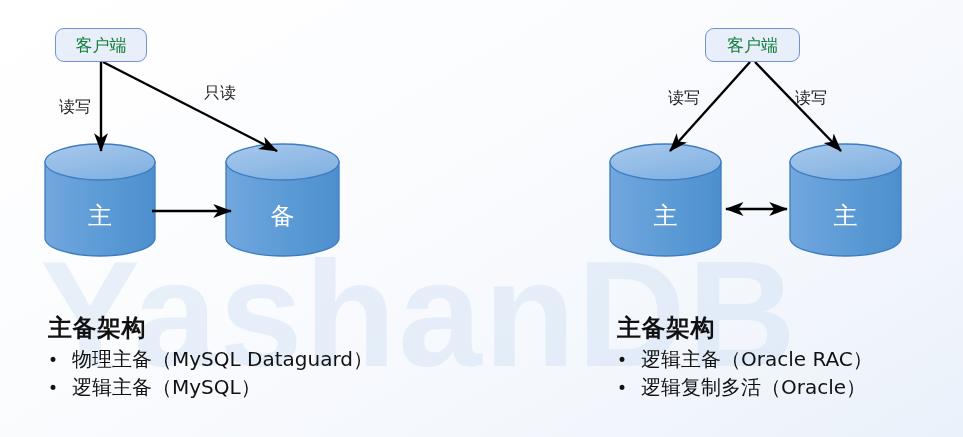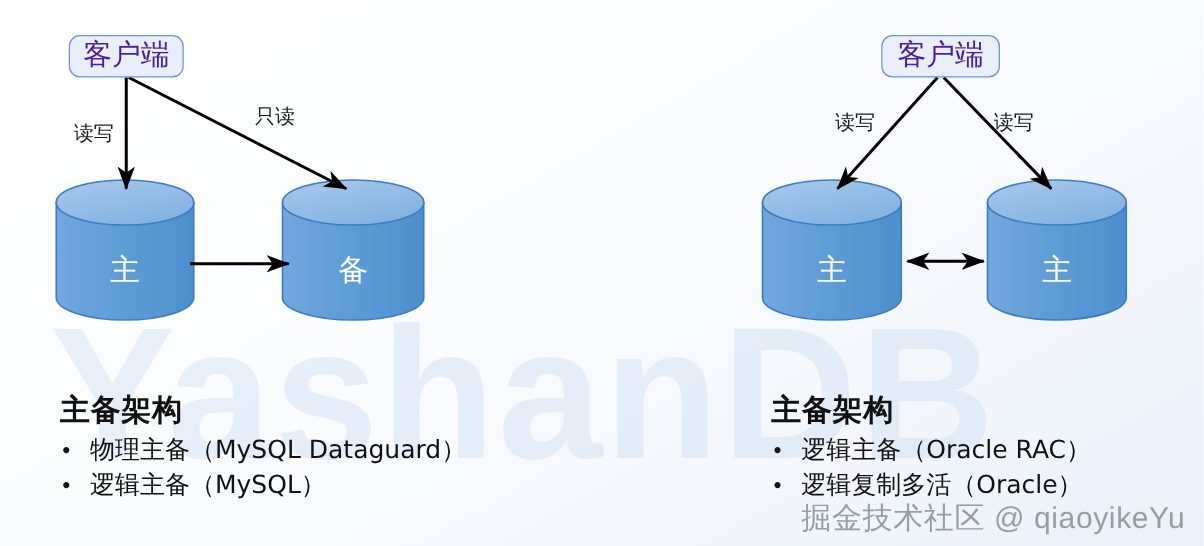--- a/index.html
+++ b/index.html
@@ -46,23 +46,23 @@
     position: absolute;
     box-sizing: border-box;
     border: 1.6px solid #6f93d4;
     border-radius: 9px;
     background: #e9eefb;
     display: flex;
     align-items: center;
     justify-content: center;
   }
   .client-box .label {
-    font-family: Liberation Mono, monospace;
-    font-size: 23px;
-    color: #4c1d95;
+    font-family: Liberation Serif, serif;
+    font-size: 17px;
+    color: #15803d;
     letter-spacing: 0px;
     line-height: 1;
   }
   #client-left  { left: 55px;  top: 28px;  width: 92px; height: 34px; }
   #client-right { left: 705px; top: 28px;  width: 95px; height: 34px; }
 
   
   .edge-label {
     position: absolute;
     font-family: "DejaVu Sans", "Liberation Sans", sans-serif;
@@ -251,15 +251,14 @@
         <span class="bullet">•</span>
         <span>逻辑主备（Oracle RAC）</span>
       </li>
       <li>
         <span class="bullet">•</span>
         <span>逻辑复制多活（Oracle）</span>
       </li>
     </ul>
   </div>
 
-  <div id="user-watermark">掘金技术社区 @ qiaoyikeYu</div>
 
 </div>
 
 </body></html>

